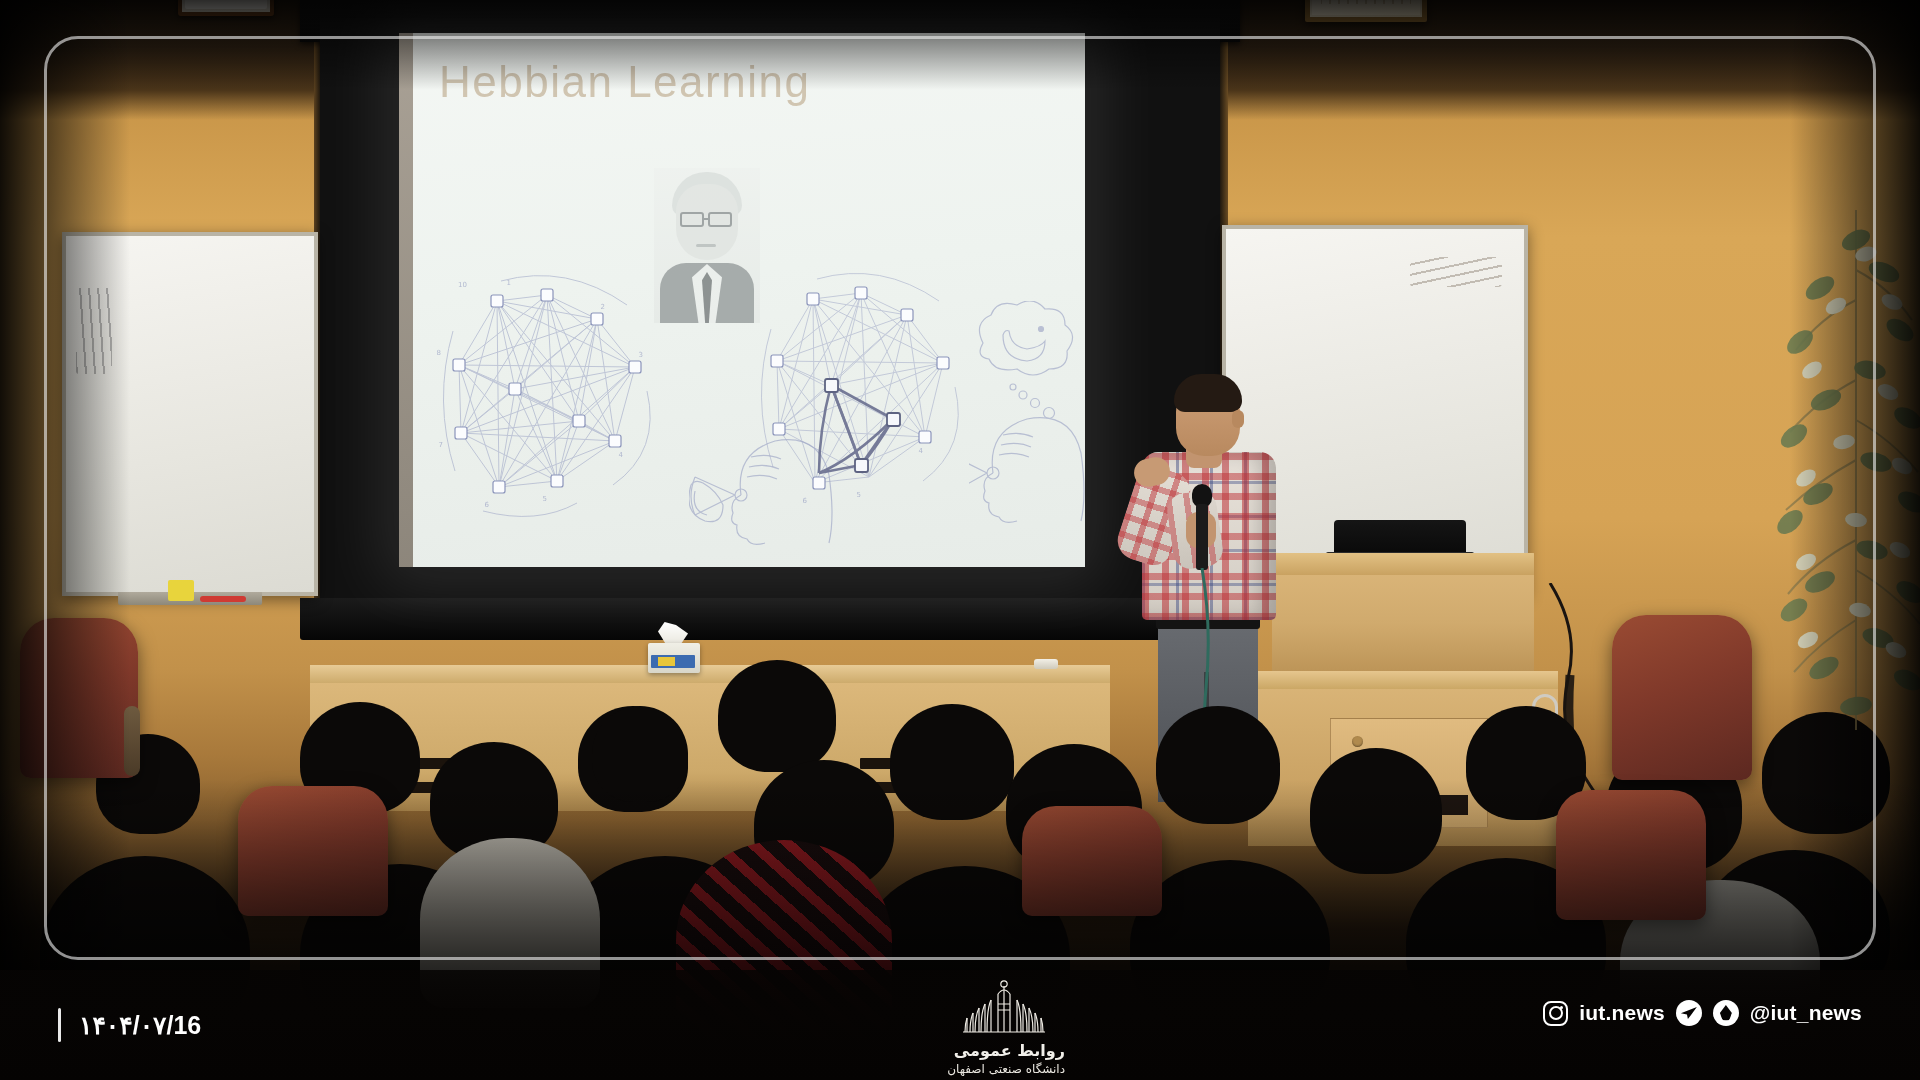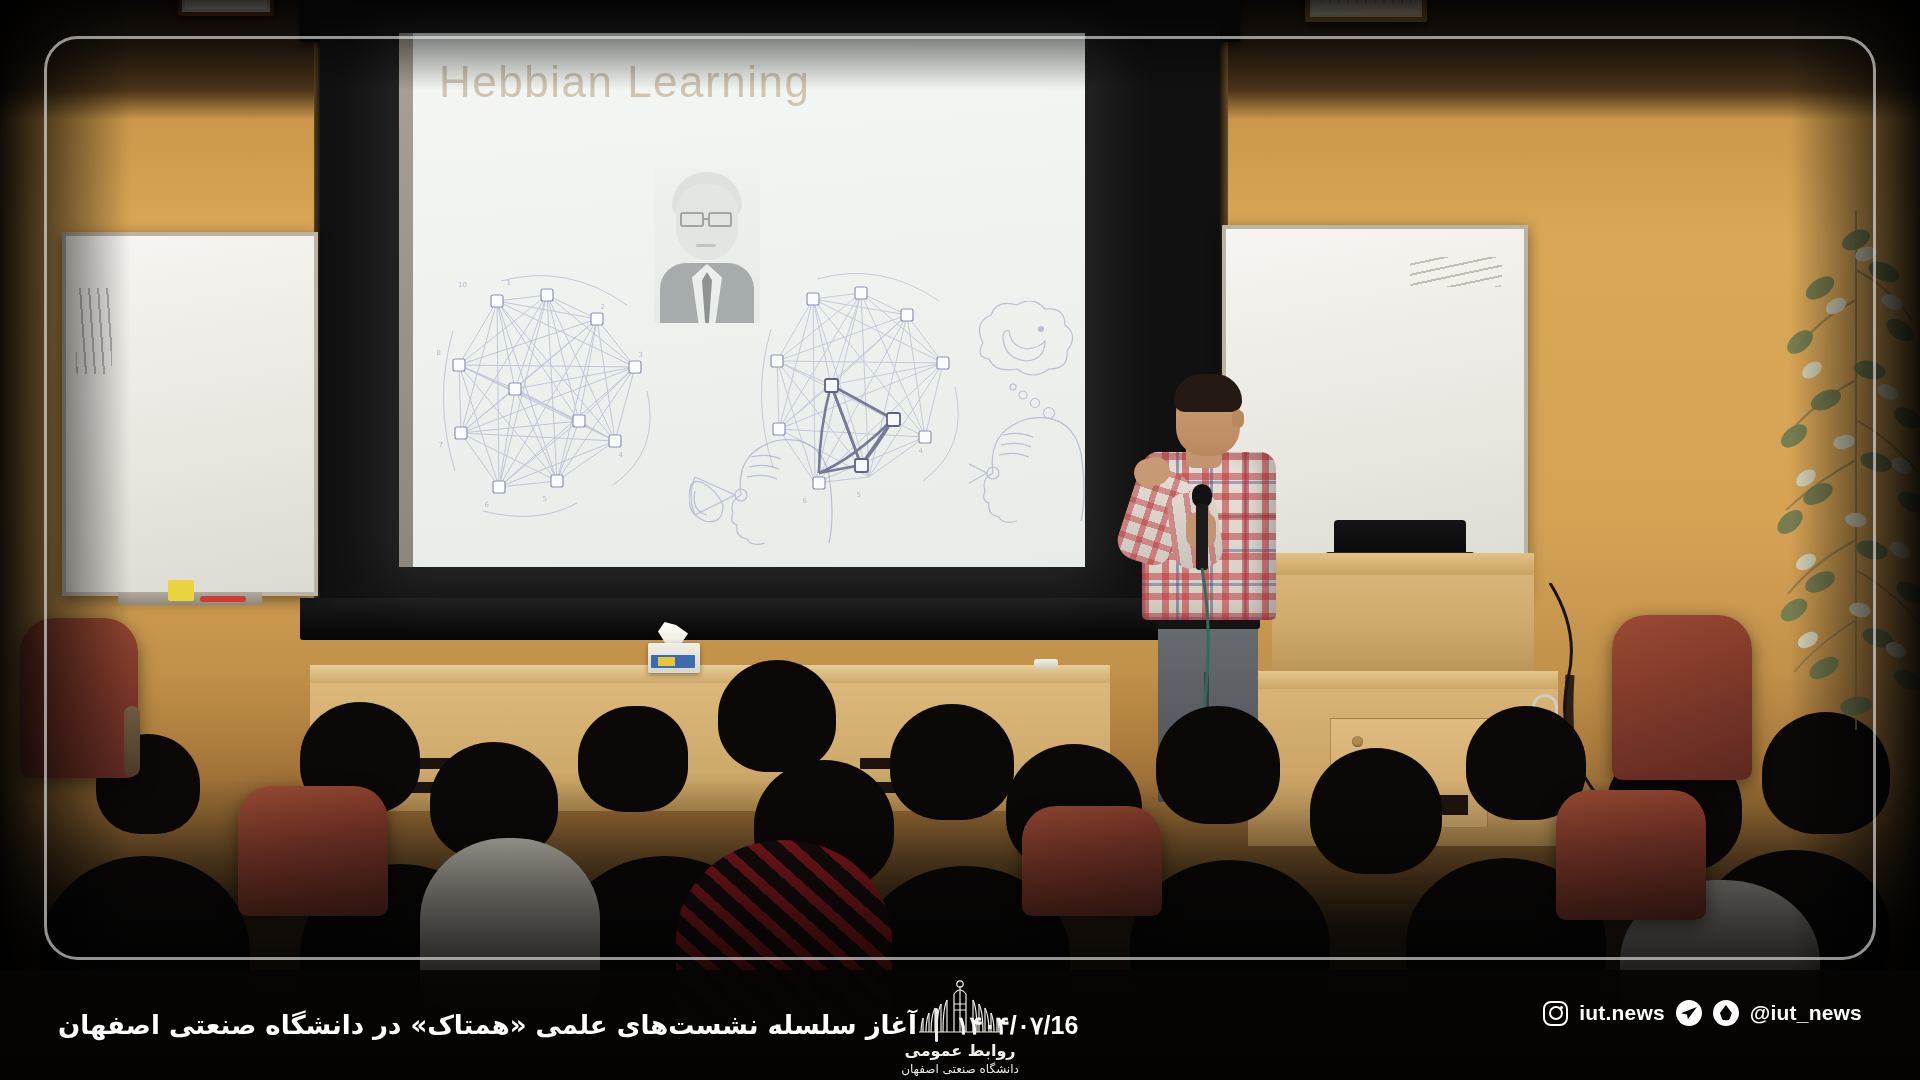--- a/index.html
+++ b/index.html
@@ -194,21 +194,21 @@
   }
   .cap-sep { width:3px; height:34px; background:#e9e9e9; border-radius:2px; }
   .cap-title {
     color:#ffffff; font-size:26px; font-weight:700; white-space:nowrap;
     font-family:"DejaVu Sans", sans-serif; direction:rtl;
   }
 
   .cap-logo {
     position:absolute; left:50%; transform:translateX(-50%);
     bottom:4px; width:210px; height:108px;
-    display:flex; flex-direction:column; align-items:center; justify-content:flex-end;
+    display:flex; flex-direction:column; align-items:flex-start; justify-content:flex-end;
   }
   .logo-mark { width:122px; height:58px; }
   .logo-l1 { color:#f1efe9; font-size:16px; font-weight:700; letter-spacing:2px; margin-top:3px; direction:rtl; font-family:"DejaVu Sans",sans-serif; }
   .logo-l2 { color:#e9e6df; font-size:12px; font-weight:400; letter-spacing:.4px; margin-top:2px; direction:rtl; font-family:"DejaVu Sans",sans-serif; }
 
   .cap-right {
     position:absolute; right:58px; top:0; height:86px;
     display:flex; align-items:center; gap:11px; direction:ltr;
   }
   .soc-handle { color:#ffffff; font-size:21px; font-weight:700; letter-spacing:.2px; font-family:"Liberation Sans",sans-serif; }
@@ -585,21 +585,20 @@
     <div class="edge-b"></div>
   </div>
 
   <div class="frame"></div>
 
   <div class="caption-bar">
 
     <div class="cap-left">
       <div class="cap-date">۱۴۰۴/۰۷/16</div>
       <div class="cap-sep"></div>
-      <div class="cap-title">آغاز سلسله نشست‌های علمی «همتاک» در دانشگاه صنعتی اصفهان</div>
     </div>
 
     <div class="cap-logo">
       <svg class="logo-mark" viewBox="0 0 122 58" aria-hidden="true">
         <g stroke="#efece4" stroke-width="1.2" fill="none">
 
           <path d="M61 6 L61 52 M55 14 L55 52 M67 14 L67 52"></path>
           <path d="M55 14 Q61 6 67 14"></path>
           <circle cx="61" cy="4" r="3.2"></circle>
           <path d="M55 24 L67 24 M55 30 L67 30"></path>

